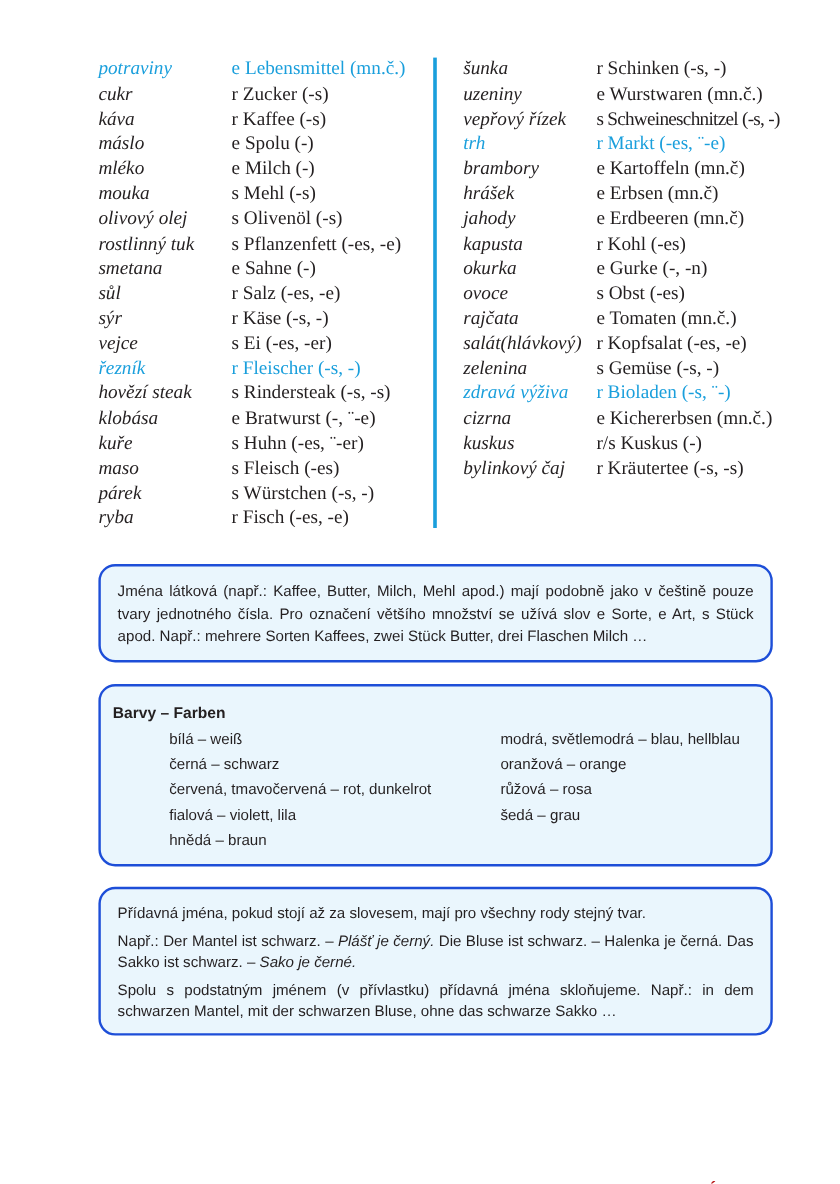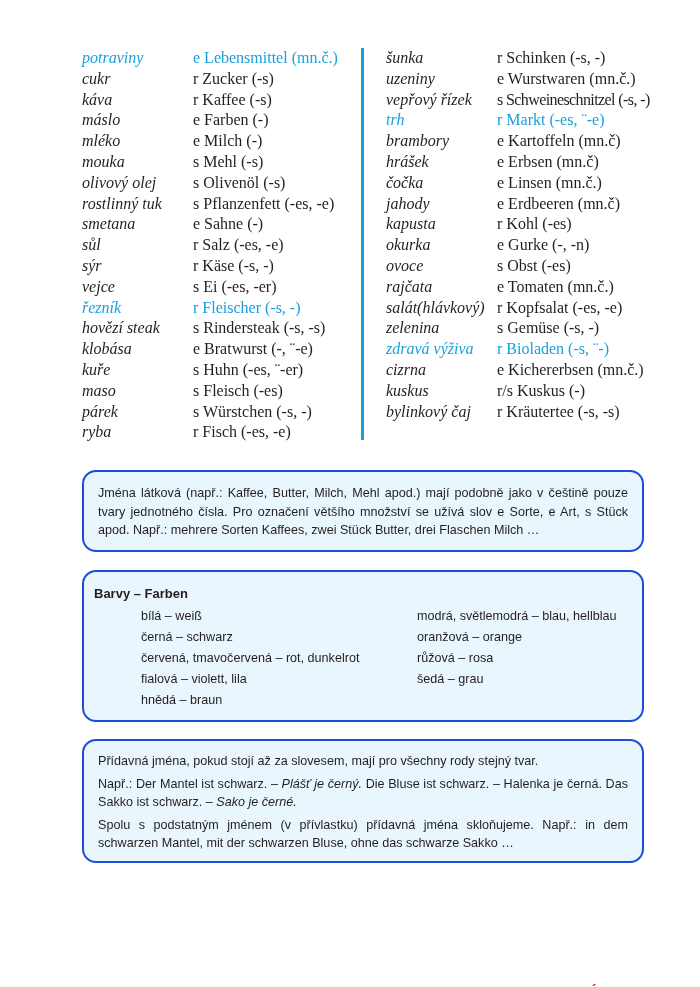--- a/index.html
+++ b/index.html
@@ -44,21 +44,21 @@
       <div class="row">
         <span class="cz">cukr</span>
         <span class="de">r Zucker (-s)</span>
       </div>
       <div class="row">
         <span class="cz">káva</span>
         <span class="de">r Kaffee (-s)</span>
       </div>
       <div class="row">
         <span class="cz">máslo</span>
-        <span class="de">e Farben (-)</span>
+        <span class="de">e Spolu (-)</span>
       </div>
       <div class="row">
         <span class="cz">mléko</span>
         <span class="de">e Milch (-)</span>
       </div>
       <div class="row">
         <span class="cz">mouka</span>
         <span class="de">s Mehl (-s)</span>
       </div>
       <div class="row">
@@ -132,24 +132,20 @@
         <span class="cz">trh</span>
         <span class="de">r Markt (-es, ¨-e)</span>
       </div>
       <div class="row">
         <span class="cz">brambory</span>
         <span class="de">e Kartoffeln (mn.č)</span>
       </div>
       <div class="row">
         <span class="cz">hrášek</span>
         <span class="de">e Erbsen (mn.č)</span>
-      </div>
-      <div class="row">
-        <span class="cz">čočka</span>
-        <span class="de">e Linsen (mn.č.)</span>
       </div>
       <div class="row">
         <span class="cz">jahody</span>
         <span class="de">e Erdbeeren (mn.č)</span>
       </div>
       <div class="row">
         <span class="cz">kapusta</span>
         <span class="de">r Kohl (-es)</span>
       </div>
       <div class="row">

